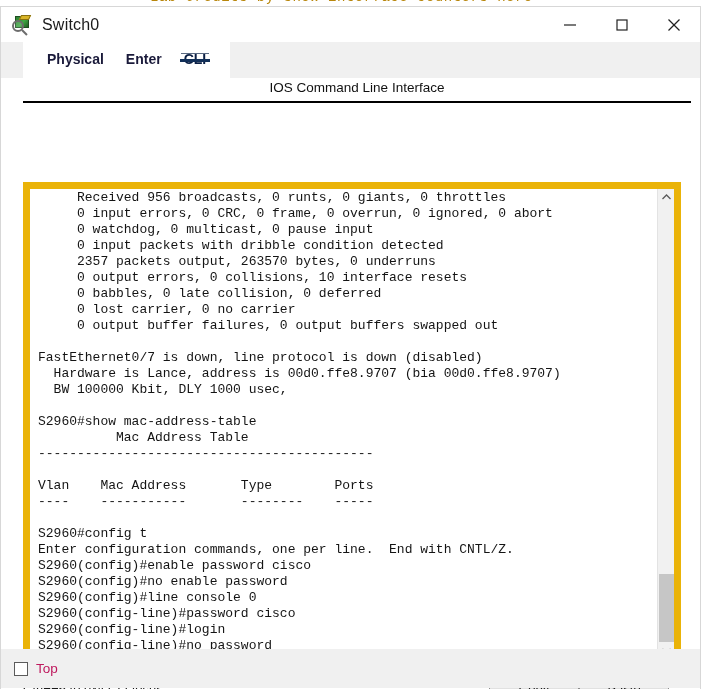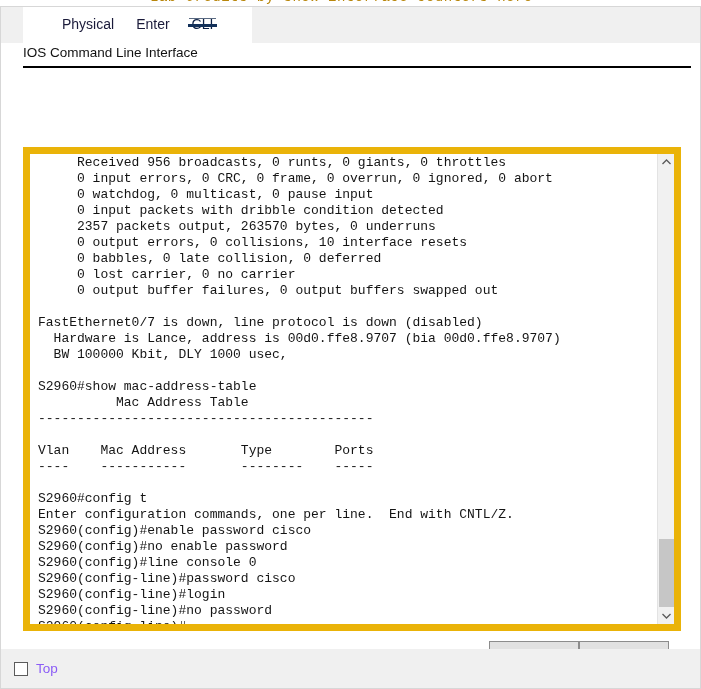--- a/index.html
+++ b/index.html
@@ -121,22 +121,23 @@
     height: 36px;
     background: #f0f0f0;
   }
   #tabstrip {
     position: absolute;
     left: 22px; top: 0;
     height: 36px;
     background: #ffffff;
     display: flex;
     align-items: flex-start;
-    padding: 0 28px;
-    box-sizing: border-box;
+    padding: 0 13px;
+    box-sizing: border-box;
+    font-weight: bold;
   }
   .tab {
     position: relative;
     padding: 9px 11px 0 11px;
     font-size: 14px;
     color: #1a1a3a;
     cursor: default;
     white-space: nowrap;
   }
   .tab.selected {
@@ -160,21 +161,21 @@
   
   #content {
     position: relative;
     height: 612px;
     background: #ffffff;
   }
   #cli-header {
     position: absolute;
     left: 22px; top: 0;
     width: 668px;
-    text-align: left;
+    text-align: center;
     font-size: 13.5px;
     color: #111111;
     padding-top: 2px;
     box-sizing: border-box;
   }
   #panel-rule {
     position: absolute;
     left: 22px; top: 23px;
     width: 668px; height: 2px;
     background: #000000;
@@ -283,21 +284,21 @@
     margin-left: 13px;
     border: 1px solid #5b5b5b;
     background: #ffffff;
     box-sizing: border-box;
     cursor: default;
     flex: 0 0 auto;
   }
   #top-label {
     margin-left: 8px;
     font-size: 13.5px;
-    color: #8b5cf6;
+    color: #be185d;
   }
 
   
   #gutter-left {
     position: absolute;
     left: 0; top: 6px;
     width: 6px; height: 683px;
     background: #f0f0f0;
     z-index: 0;
   }
@@ -306,20 +307,48 @@
 <body>
 
 <div id="gutter-left"></div>
 
 <div id="desktop-strip">
   <div id="desktop-strip-text">Lab Credits by  show interface  counters here</div>
 </div>
 
 <div id="window">
 
+  <div id="titlebar">
+    <div id="app-icon">
+      <div class="sw-body"></div>
+      <div class="sw-top"></div>
+      <div class="sw-lens"></div>
+      <div class="sw-handle"></div>
+    </div>
+    <div id="window-title">Switch0</div>
+
+    <div id="window-controls">
+      <div class="win-btn">
+        <svg width="16" height="16" viewBox="0 0 16 16">
+          <line x1="2" y1="8" x2="14" y2="8" stroke="#222" stroke-width="1.2"></line>
+        </svg>
+      </div>
+      <div class="win-btn">
+        <svg width="16" height="16" viewBox="0 0 16 16">
+          <rect x="3" y="3" width="10" height="10" fill="none" stroke="#222" stroke-width="1.2"></rect>
+        </svg>
+      </div>
+      <div class="win-btn">
+        <svg width="18" height="18" viewBox="0 0 18 18">
+          <line x1="3.5" y1="3.5" x2="14.5" y2="14.5" stroke="#222" stroke-width="1.2"></line>
+          <line x1="14.5" y1="3.5" x2="3.5" y2="14.5" stroke="#222" stroke-width="1.2"></line>
+        </svg>
+      </div>
+    </div>
+  </div>
 
   <div id="tabstrip-wrap">
     <div id="tabstrip">
       <div class="tab">
         <span>Physical</span>
       </div>
       <div class="tab">
         <span>Enter</span>
       </div>
       <div class="tab selected">

